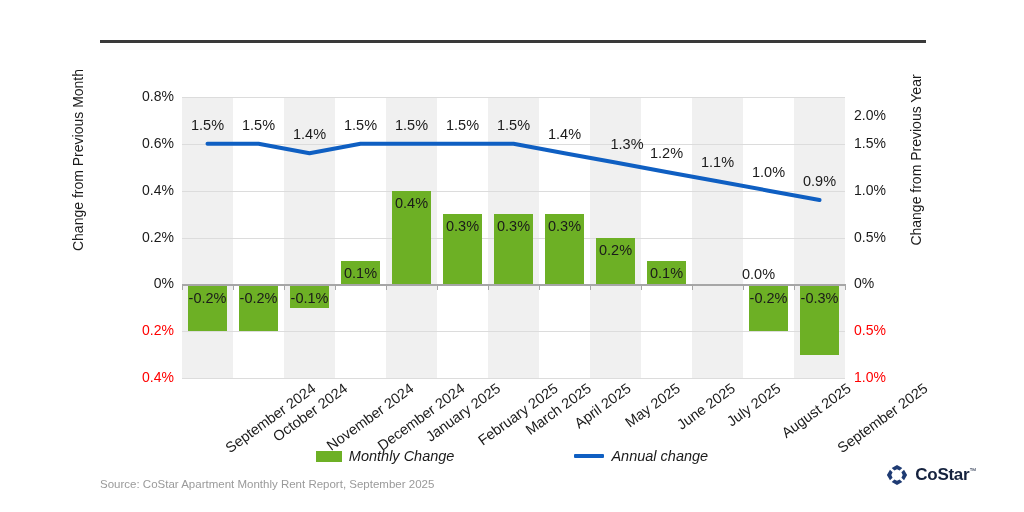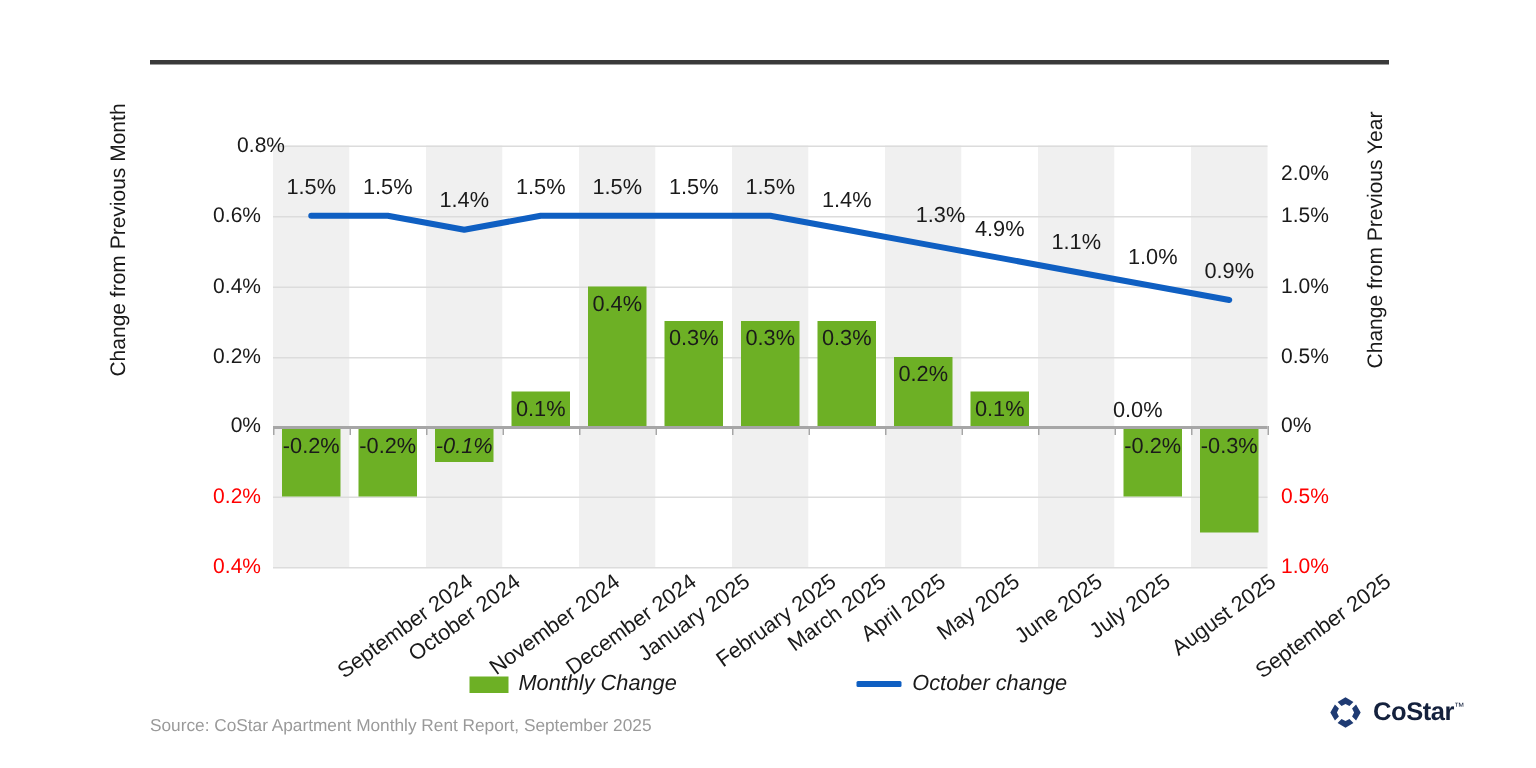--- a/index.html
+++ b/index.html
@@ -143,21 +143,21 @@
     </div>
   <div id="bars">
       <div class="bar-slot" style="left: 0px; width: 51px;">
         <div class="bar" style="top: 187.333px; height: 46.8333px; background: rgb(109, 176, 37);"></div>
         <div class="bar-label" style="top: 193.333px;">-0.2%</div>
       </div>
       <div class="bar-slot" style="left: 51px; width: 51px;">
         <div class="bar" style="top: 187.333px; height: 46.8333px; background: rgb(109, 176, 37);"></div>
         <div class="bar-label" style="top: 193.333px;">-0.2%</div>
       </div>
-      <div class="bar-slot" style="left: 102px; width: 51px; font-style: italic;">
+      <div class="bar-slot" style="left: 102px; width: 51px;">
         <div class="bar" style="top: 187.333px; height: 23.4167px; background: rgb(109, 176, 37);"></div>
         <div class="bar-label" style="top: 193.333px;">-0.1%</div>
       </div>
       <div class="bar-slot" style="left: 153px; width: 51px;">
         <div class="bar" style="top: 163.917px; height: 23.4167px; background: rgb(109, 176, 37);"></div>
         <div class="bar-label" style="top: 167.917px;">0.1%</div>
       </div>
       <div class="bar-slot" style="left: 204px; width: 51px;">
         <div class="bar" style="top: 93.6667px; height: 93.6667px; background: rgb(109, 176, 37);"></div>
         <div class="bar-label" style="top: 97.6667px;">0.4%</div>
@@ -200,21 +200,21 @@
   <div id="line-labels">
       <div class="line-label" style="left: 25.5px; top: 19.8333px;">1.5%</div>
       <div class="line-label" style="left: 76.5px; top: 19.8333px;">1.5%</div>
       <div class="line-label" style="left: 127.5px; top: 29.2px;">1.4%</div>
       <div class="line-label" style="left: 178.5px; top: 19.8333px;">1.5%</div>
       <div class="line-label" style="left: 229.5px; top: 19.8333px;">1.5%</div>
       <div class="line-label" style="left: 280.5px; top: 19.8333px;">1.5%</div>
       <div class="line-label" style="left: 331.5px; top: 19.8333px;">1.5%</div>
       <div class="line-label" style="left: 382.5px; top: 29.2px;">1.4%</div>
       <div class="line-label" style="left: 445px; top: 38.5667px;">1.3%</div>
-      <div class="line-label" style="left: 484.5px; top: 47.9333px;">4.9%</div>
+      <div class="line-label" style="left: 484.5px; top: 47.9333px;">1.2%</div>
       <div class="line-label" style="left: 535.5px; top: 57.3px;">1.1%</div>
       <div class="line-label" style="left: 586.5px; top: 66.6667px;">1.0%</div>
       <div class="line-label" style="left: 637.5px; top: 76.0333px;">0.9%</div>
     </div>
   <div id="zero-line" style="top: 187.333px;"></div>
   <div id="ticks" style="top: 187.333px;">
       <div class="tick" style="left: 0px;"></div>
       <div class="tick" style="left: 51px;"></div>
       <div class="tick" style="left: 102px;"></div>
       <div class="tick" style="left: 153px;"></div>
@@ -225,21 +225,21 @@
       <div class="tick" style="left: 408px;"></div>
       <div class="tick" style="left: 459px;"></div>
       <div class="tick" style="left: 510px;"></div>
       <div class="tick" style="left: 561px;"></div>
       <div class="tick" style="left: 612px;"></div>
       <div class="tick" style="left: 663px;"></div>
     </div>
 </div>
 
 <div id="left-axis-ticks">
-    <div class="ytick" style="left: 132px; width: 58px; top: 88px;">0.8%</div>
+    <div class="ytick" style="left: 116px; width: 58px; top: 88px;">0.8%</div>
     <div class="ytick" style="left: 116px; width: 58px; top: 134.833px;">0.6%</div>
     <div class="ytick" style="left: 116px; width: 58px; top: 181.667px;">0.4%</div>
     <div class="ytick" style="left: 116px; width: 58px; top: 228.5px;">0.2%</div>
     <div class="ytick" style="left: 116px; width: 58px; top: 275.333px;">0%</div>
     <div class="ytick neg" style="left: 116px; width: 58px; top: 322.167px;">0.2%</div>
     <div class="ytick neg" style="left: 116px; width: 58px; top: 369px;">0.4%</div>
   </div>
 <div id="right-axis-ticks">
     <div class="ytick right" style="left: 854px; width: 58px; top: 88px; margin-top: 19px;">2.0%</div>
     <div class="ytick right" style="left: 854px; width: 58px; top: 134.833px;">1.5%</div>
@@ -269,21 +269,21 @@
     <div class="xlabel" style="left: 631.5px;">September 2025</div>
   </div>
 
 <div id="legend">
     <div class="legend-item">
       <span class="swatch-bar" style="background: rgb(109, 176, 37);"></span>
       <span class="legend-text">Monthly Change</span>
     </div>
     <div class="legend-item">
       <span class="swatch-line" style="background: rgb(15, 95, 194);"></span>
-      <span class="legend-text">October change</span>
+      <span class="legend-text">Annual change</span>
     </div>
   </div>
 
 <div id="source-note">Source: CoStar Apartment Monthly Rent Report, September 2025</div>
 <div id="logo">
   <svg width="22" height="22" viewBox="0 0 100 100">
     <g fill="#1f3b73">
       <path d="M50 4 L74 18 L62 30 L50 24 L38 30 L26 18 Z"></path>
       <path d="M96 50 L82 74 L70 62 L76 50 L70 38 L82 26 Z"></path>
       <path d="M50 96 L26 82 L38 70 L50 76 L62 70 L74 82 Z"></path>

